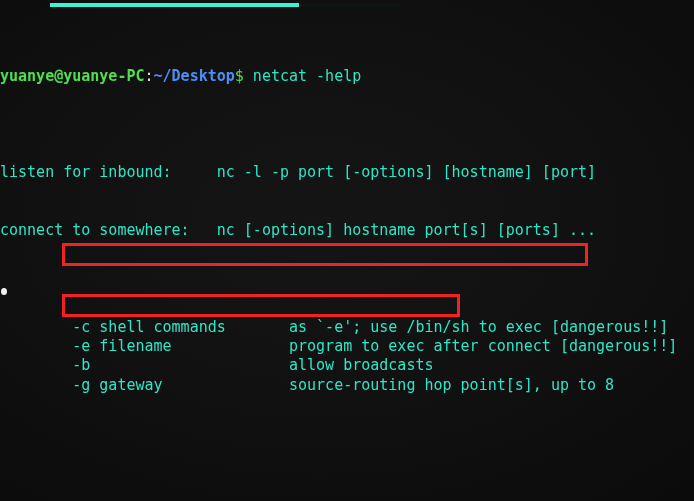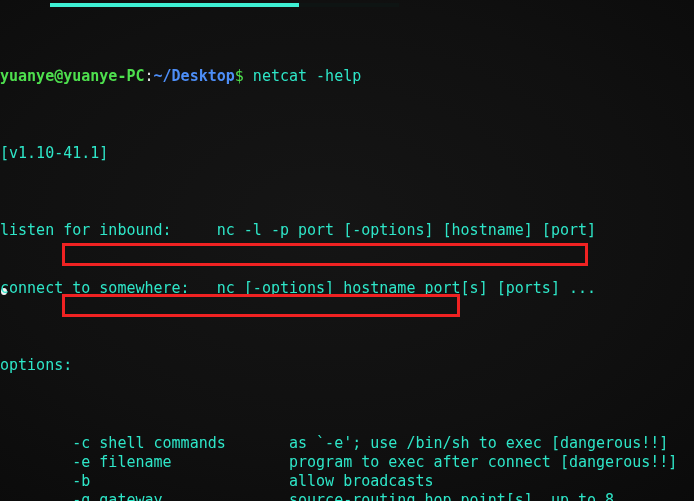--- a/index.html
+++ b/index.html
@@ -83,26 +83,24 @@
 <div id="terminal">
 
   <div class="topbar"></div>
   <div class="topbar-dim"></div>
   <div class="gutter-dot"></div>
 
   <div class="screen">
 
     <div class="line"><span class="c-green">yuanye@yuanye-PC</span><span class="c-white">:</span><span class="c-blue">~/Desktop</span><span class="c-dollar">$</span><span class="c-cyan"> netcat -help</span></div>
 
-    <div class="line c-cyan">[v1.10-41.1]</div>
 
     <div class="line c-cyan">listen for inbound:     nc -l -p port [-options] [hostname] [port]</div>
     <div class="line c-cyan">connect to somewhere:   nc [-options] hostname port[s] [ports] ...</div>
 
-    <div class="line c-cyan">options:</div>
 
     <div id="options-list"><div class="line c-cyan"><span>        -c shell commands</span><span>       </span><span>as `-e'; use /bin/sh to exec [dangerous!!]</span></div><div class="line c-cyan"><span>        -e filename</span><span>             </span><span>program to exec after connect [dangerous!!]</span></div><div class="line c-cyan"><span>        -b</span><span>                      </span><span>allow broadcasts</span></div><div class="line c-cyan"><span>        -g gateway</span><span>              </span><span>source-routing hop point[s], up to 8</span></div></div>
 
     
   </div>
 
   <div class="redbox" id="redbox-l"></div>
   <div class="redbox" id="redbox-p"></div>
 
 </div>

